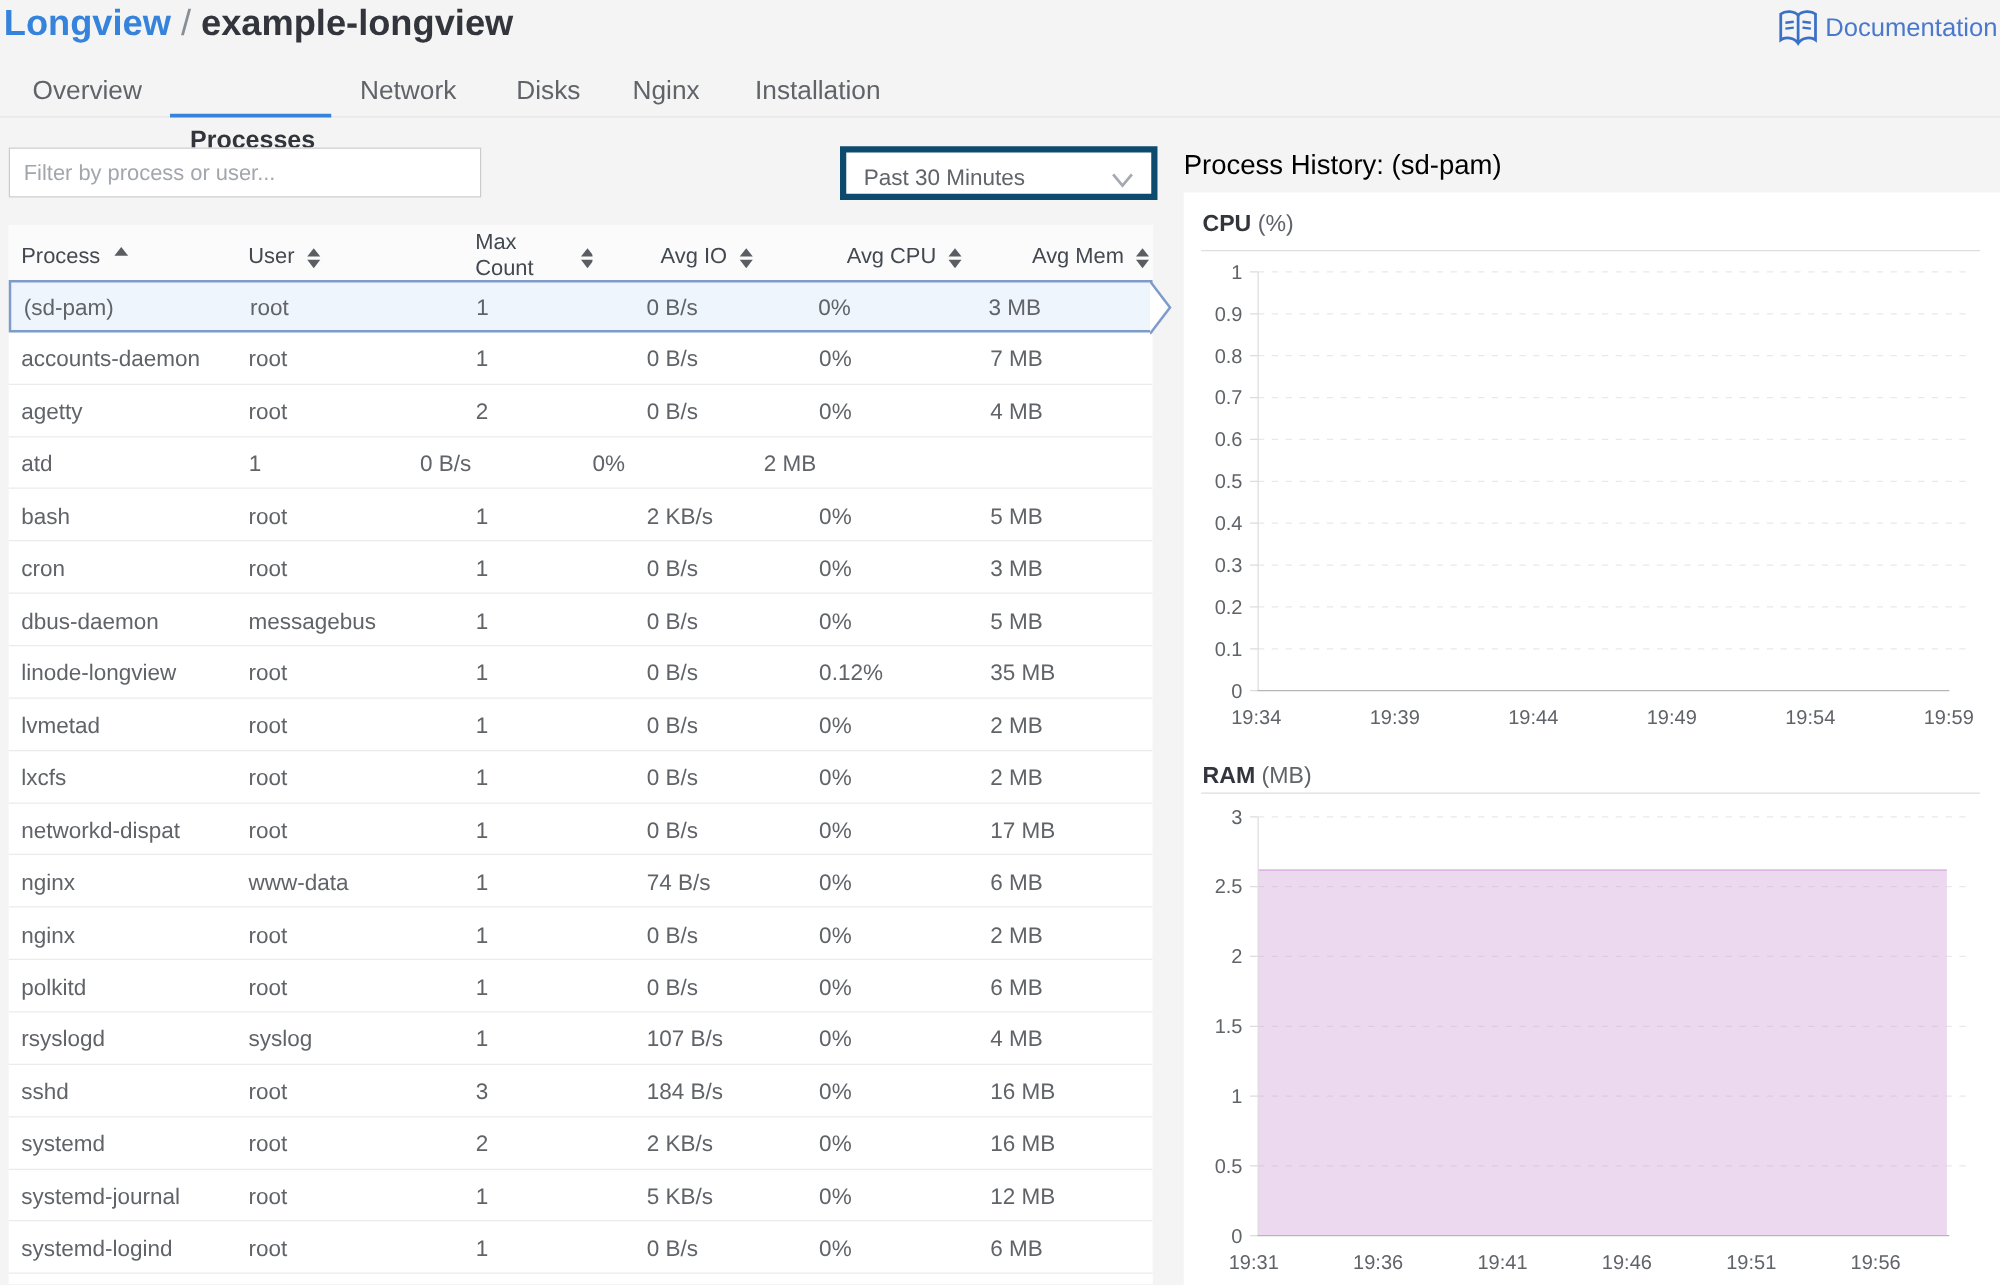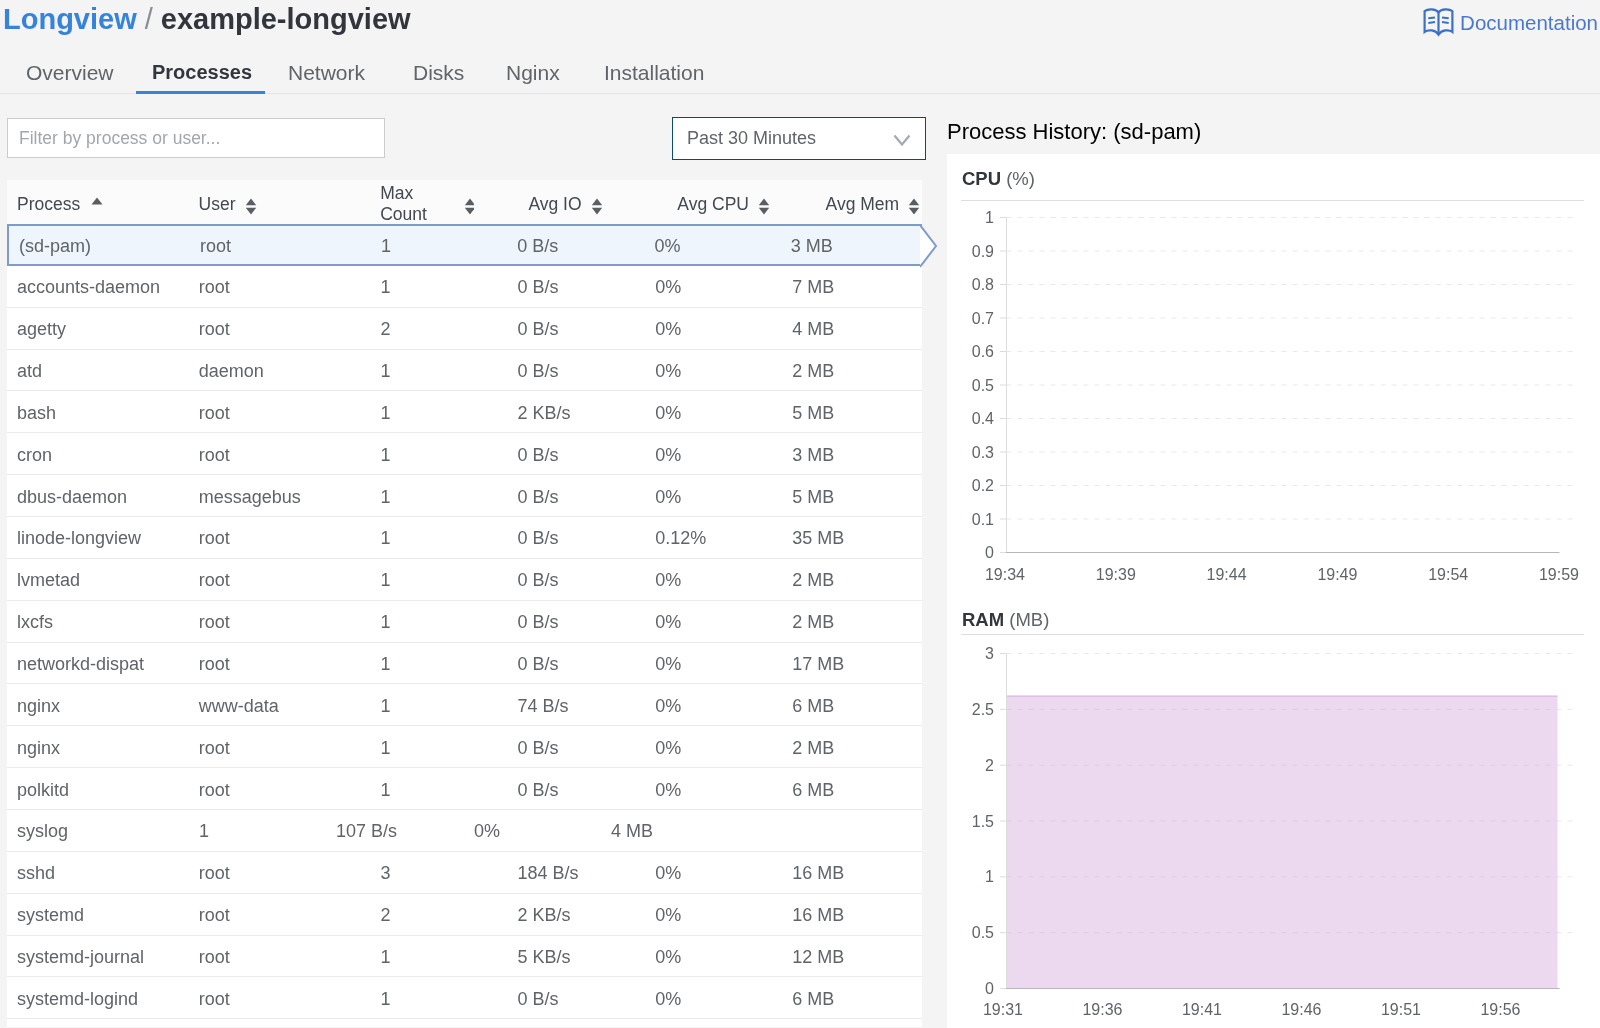--- a/index.html
+++ b/index.html
@@ -10,30 +10,30 @@
   color:#606469;
   position:relative;
 }
 .h1 { position:absolute; left:3px; top:3px; font-size:29px; font-weight:bold; color:#32363c; }
 .h1 a { color:#3683dc; text-decoration:none; }
 .h1 .sep { color:#888f94; font-weight:normal; padding:0 8px; }
 .docs { position:absolute; right:2px; top:9px; color:#4a78cc; font-size:20.5px; display:flex; align-items:center; }
 .docs svg { margin-right:6px; margin-top:-2px; }
 .tabs { position:absolute; left:0; top:54px; width:1600px; height:40px; border-bottom:1px solid #e3e5e8; }
 .tab { position:absolute; top:8px; font-size:21px; line-height:21px; color:#606469; white-space:nowrap; }
-.tab.active { color:#32363c; font-weight:bold; font-size:20px; }
+.tab.active { color:#32363c; font-weight:bold; font-size:20px;margin-top:40px; }
 .tabline { position:absolute; left:136px; top:37px; width:129px; height:3px; background:#3683dc; }
 .filter {
   position:absolute; left:7px; top:118px; width:378px; height:40px;
   background:#fff; border:1px solid #ccc; font-size:17.5px; color:#a2a7ad;
   padding-left:11px; line-height:38px;
 }
 .dropdown {
   position:absolute; left:672px; top:117px; width:254px; height:43px;
-  background:#fff; border:1px solid #0c4a6e; font-size:18px; color:#606469;
+  background:#fff; border:5px solid #0c4a6e; font-size:18px; color:#606469;
   padding-left:14px; line-height:41px;
 }
 .dropdown svg { position:absolute; right:14px; top:16px; }
 .tbl { position:absolute; left:7px; top:180px; width:915px; background:#fff; }
 .thead { display:flex; height:44px; background:#fbfbfb; color:#434950; font-size:17.5px;gap:44px; }
 .thead > div { padding-top:4px; }
 .thead > div { display:flex; align-items:center; }
 .row { display:flex; height:41.86px; border-bottom:1px solid #ebebeb; font-size:18px; color:#606469; position:relative; }
 .row > div { display:flex; align-items:center; padding-top:3px; }
 .c1 { width:182px; padding-left:10px; }
@@ -126,21 +126,20 @@
   <div class="row">
       <div class="c1">agetty</div>
       <div class="c2">root</div>
       <div class="c3">2</div>
       <div class="c4">0 B/s</div>
       <div class="c5">0%</div>
       <div class="c6">4 MB</div>
     </div>
   <div class="row">
       <div class="c1">atd</div>
-      <div class="c2">daemon</div>
       <div class="c3">1</div>
       <div class="c4">0 B/s</div>
       <div class="c5">0%</div>
       <div class="c6">2 MB</div>
     </div>
   <div class="row">
       <div class="c1">bash</div>
       <div class="c2">root</div>
       <div class="c3">1</div>
       <div class="c4">2 KB/s</div>
@@ -213,20 +212,21 @@
     </div>
   <div class="row">
       <div class="c1">polkitd</div>
       <div class="c2">root</div>
       <div class="c3">1</div>
       <div class="c4">0 B/s</div>
       <div class="c5">0%</div>
       <div class="c6">6 MB</div>
     </div>
   <div class="row">
+      <div class="c1">rsyslogd</div>
       <div class="c2">syslog</div>
       <div class="c3">1</div>
       <div class="c4">107 B/s</div>
       <div class="c5">0%</div>
       <div class="c6">4 MB</div>
     </div>
   <div class="row">
       <div class="c1">sshd</div>
       <div class="c2">root</div>
       <div class="c3">3</div>

